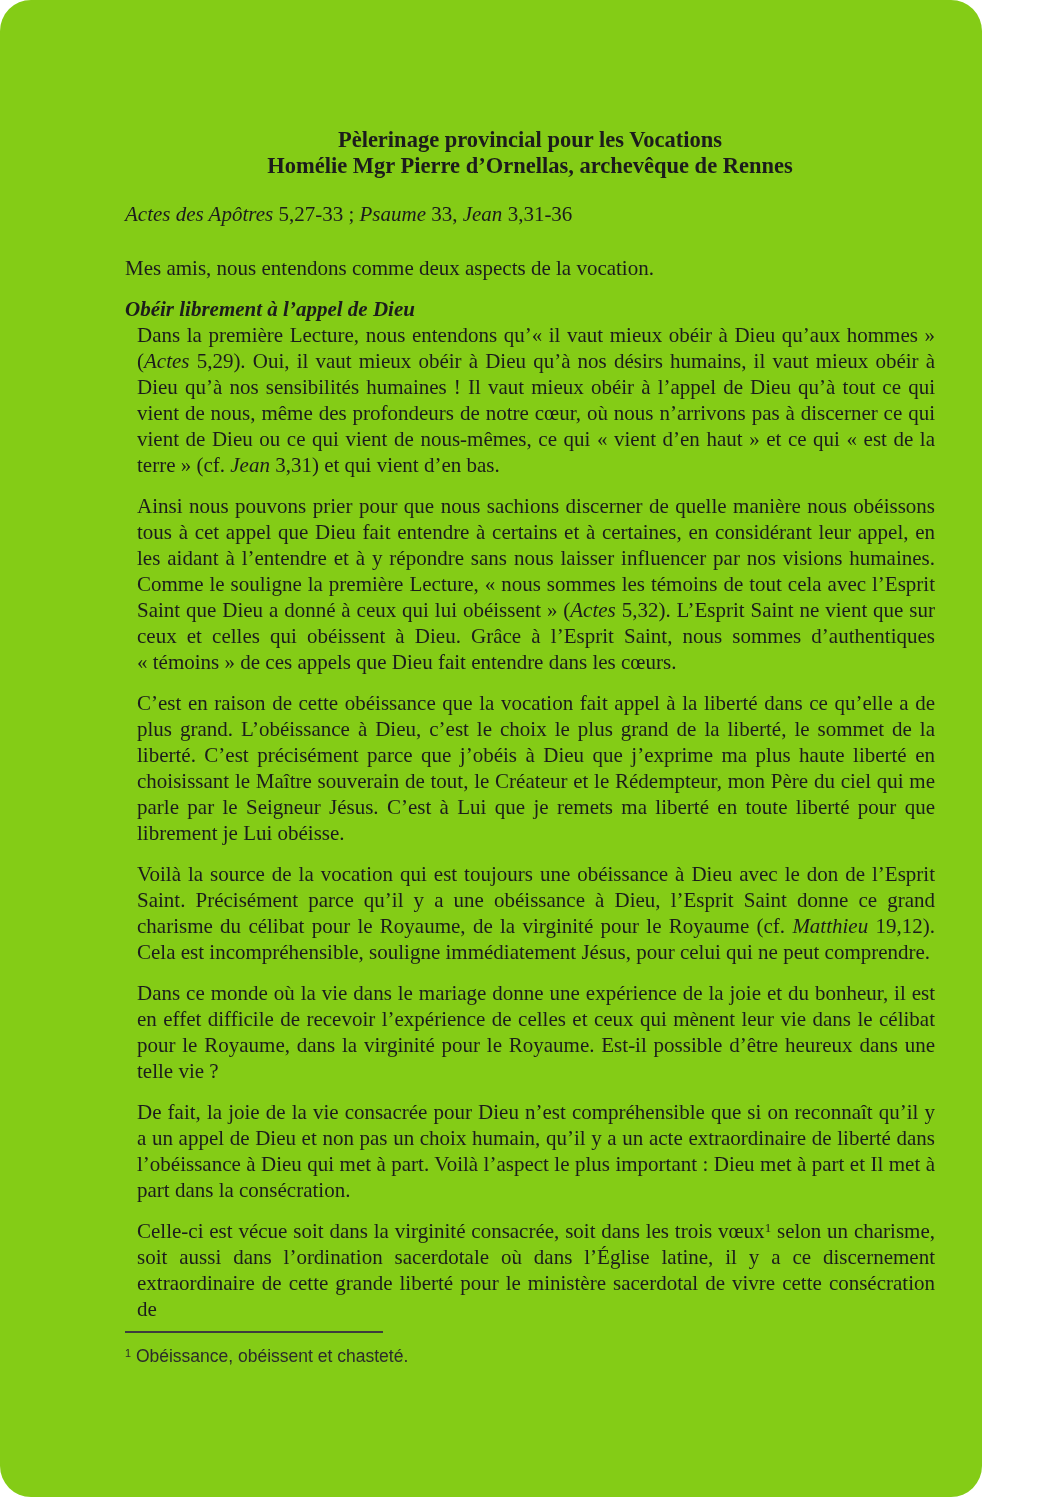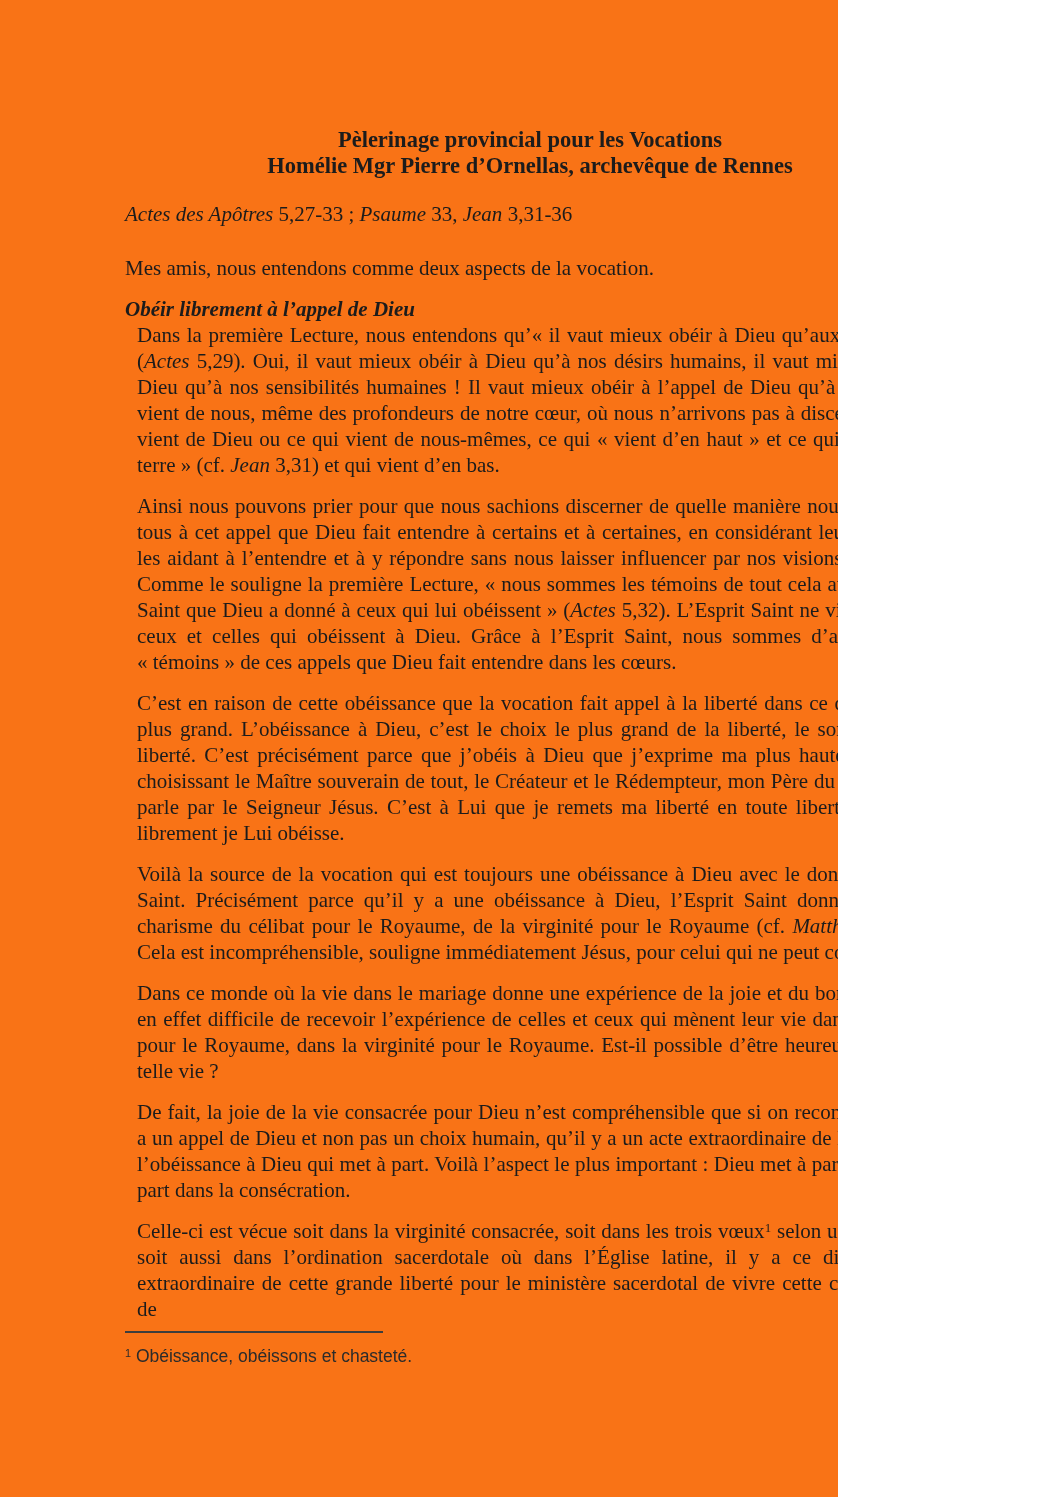--- a/index.html
+++ b/index.html
@@ -1,23 +1,24 @@
 <!DOCTYPE html>
 <html lang="fr"><head>
 <meta charset="utf-8">
 <style>
   html, body { margin: 0; padding: 0; background: #ffffff; }
   .page {
     position: relative;
-    width: 838px;
+    width: 982px;
     height: 1497px;
-    background: #f97316;
+    background: #84cc16;
     overflow: hidden;
     font-family: "Liberation Serif", "DejaVu Serif", serif;
     color: #1c1c1c;
+    border-radius: 31px;
   }
   .content {
     position: absolute;
     left: 125px;
     top: 127px;
     width: 810px;
     font-size: 21px;
     line-height: 26px;
   }
   .title-block {
@@ -97,15 +98,15 @@
       <p><span>C’est en raison de cette obéissance que la vocation fait appel à la liberté dans ce qu’elle a de plus grand. L’obéissance à Dieu, c’est le choix le plus grand de la liberté, le sommet de la liberté. C’est précisément parce que j’obéis à Dieu que j’exprime ma plus haute liberté en choisissant le Maître souverain de tout, le Créateur et le Rédempteur, mon Père du ciel qui me parle par le Seigneur Jésus. C’est à Lui que je remets ma liberté en toute liberté pour que librement je Lui obéisse.</span></p>
       <p><span>Voilà la source de la vocation qui est toujours une obéissance à Dieu avec le don de l’Esprit Saint. Précisément parce qu’il y a une obéissance à Dieu, l’Esprit Saint donne ce grand charisme du célibat pour le Royaume, de la virginité pour le Royaume (cf. </span><span class="it">Matthieu</span><span> 19,12). Cela est incompréhensible, souligne immédiatement Jésus, pour celui qui ne peut comprendre.</span></p>
       <p><span>Dans ce monde où la vie dans le mariage donne une expérience de la joie et du bonheur, il est en effet difficile de recevoir l’expérience de celles et ceux qui mènent leur vie dans le célibat pour le Royaume, dans la virginité pour le Royaume. Est-il possible d’être heureux dans une telle vie&nbsp;?</span></p>
       <p><span>De fait, la joie de la vie consacrée pour Dieu n’est compréhensible que si on reconnaît qu’il y a un appel de Dieu et non pas un choix humain, qu’il y a un acte extraordinaire de liberté dans l’obéissance à Dieu qui met à part. Voilà l’aspect le plus important&nbsp;: Dieu met à part et Il met à part dans la consécration.</span></p>
       <p><span>Celle-ci est vécue soit dans la virginité consacrée, soit dans les trois vœux</span><sup class="sp">1</sup><span> selon un charisme, soit aussi dans l’ordination sacerdotale où dans l’Église latine, il y a ce discernement extraordinaire de cette grande liberté pour le ministère sacerdotal de vivre cette consécration de</span></p>
     </div>
   </div>
 
   <div class="footnote-block">
     <div class="fn-sep"></div>
-    <div class="footnote"><sup class="sp">1</sup><span> Obéissance, obéissons et chasteté.</span></div>
+    <div class="footnote"><sup class="sp">1</sup><span> Obéissance, obéissent et chasteté.</span></div>
   </div>
 </div>
 
 </body></html>

